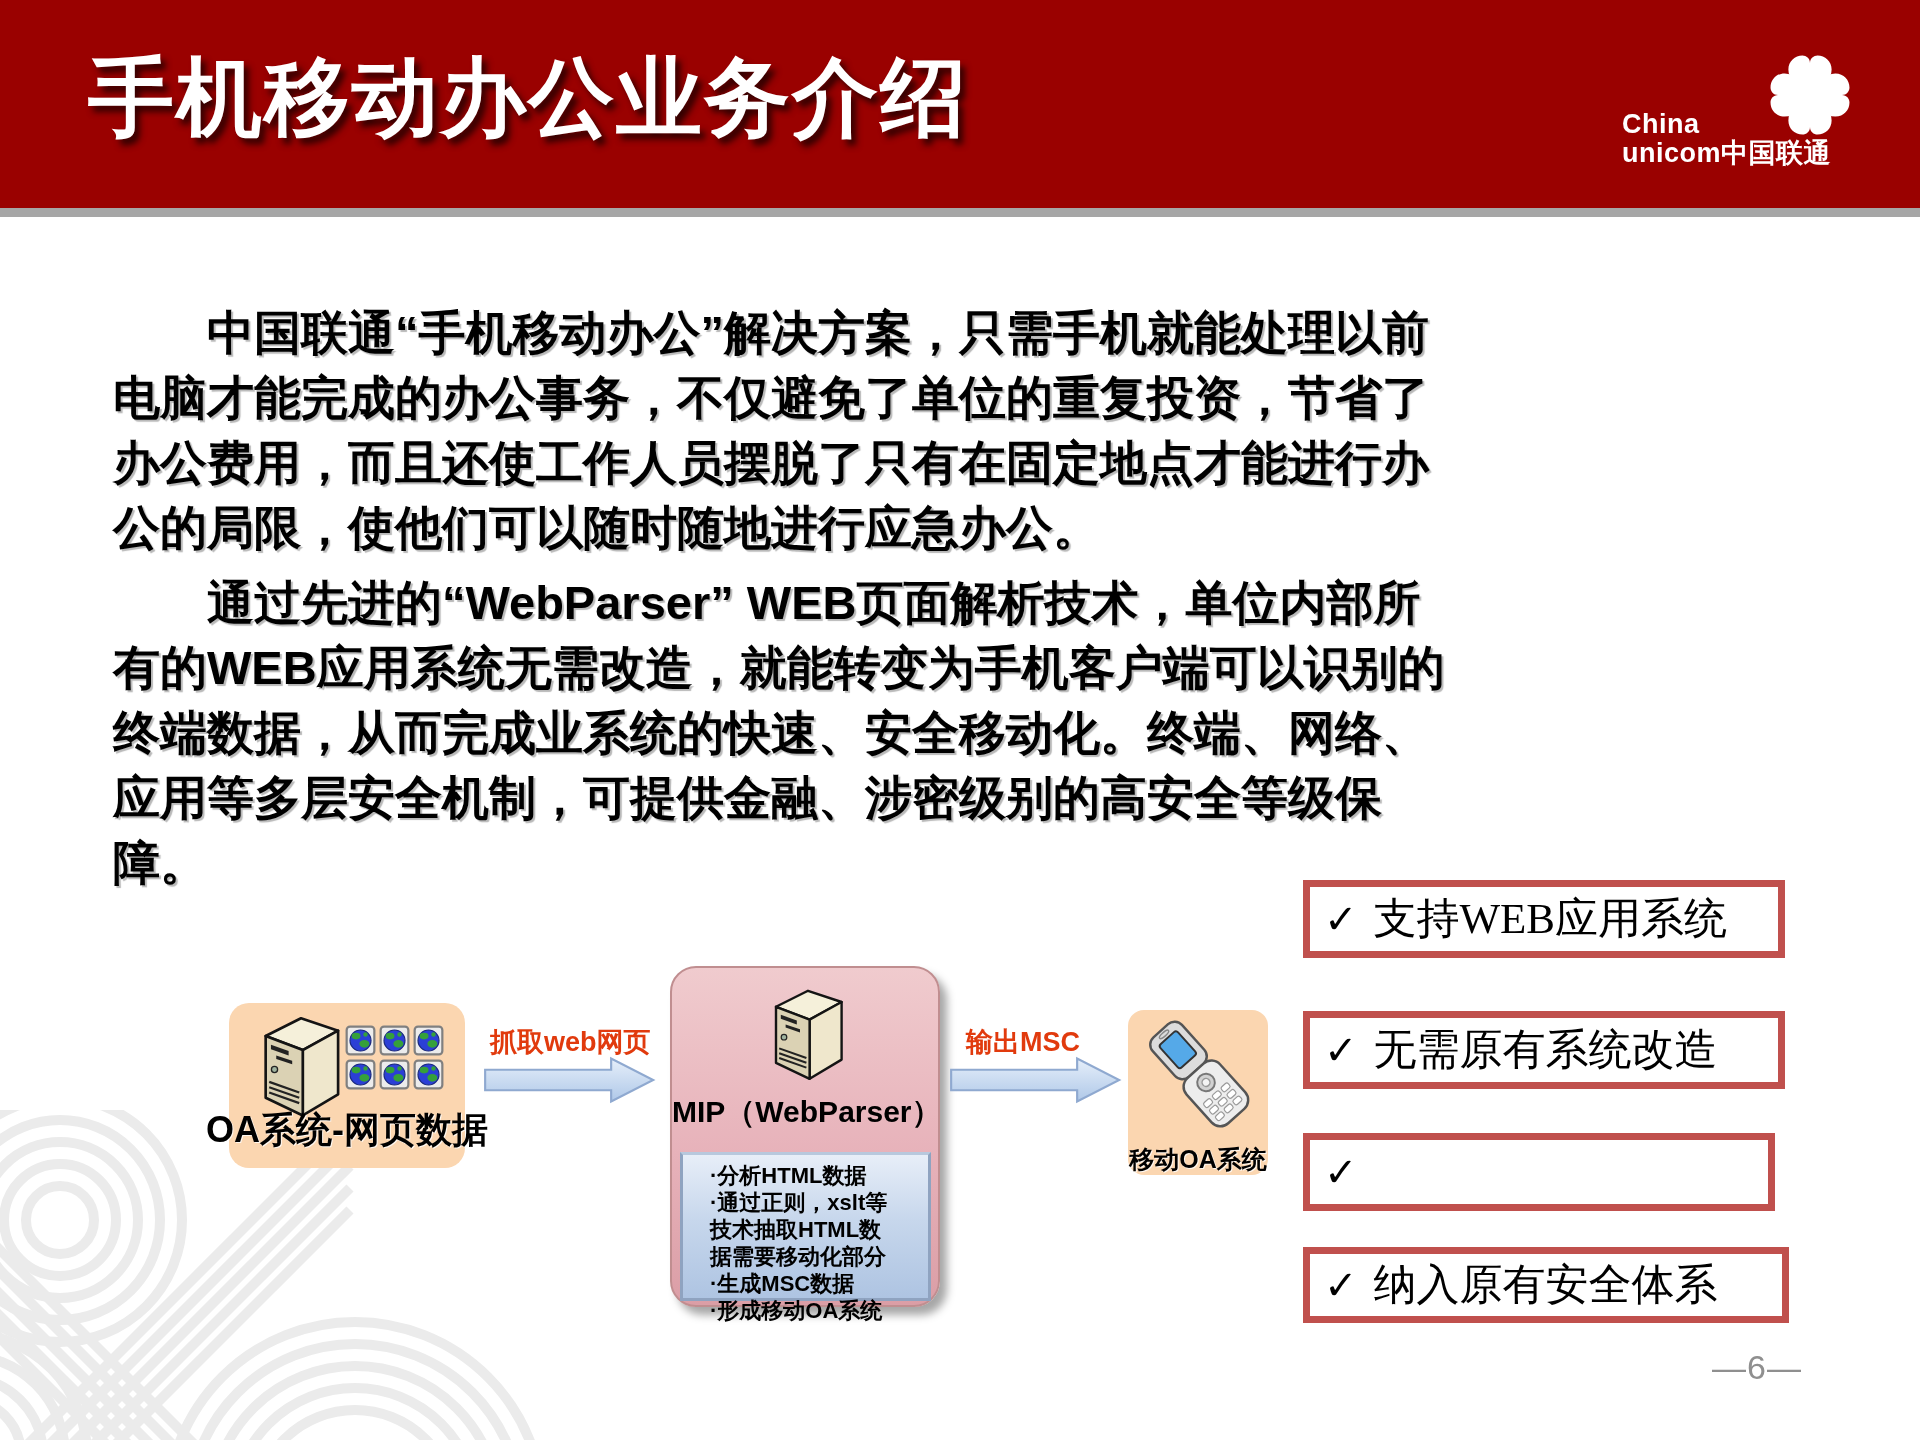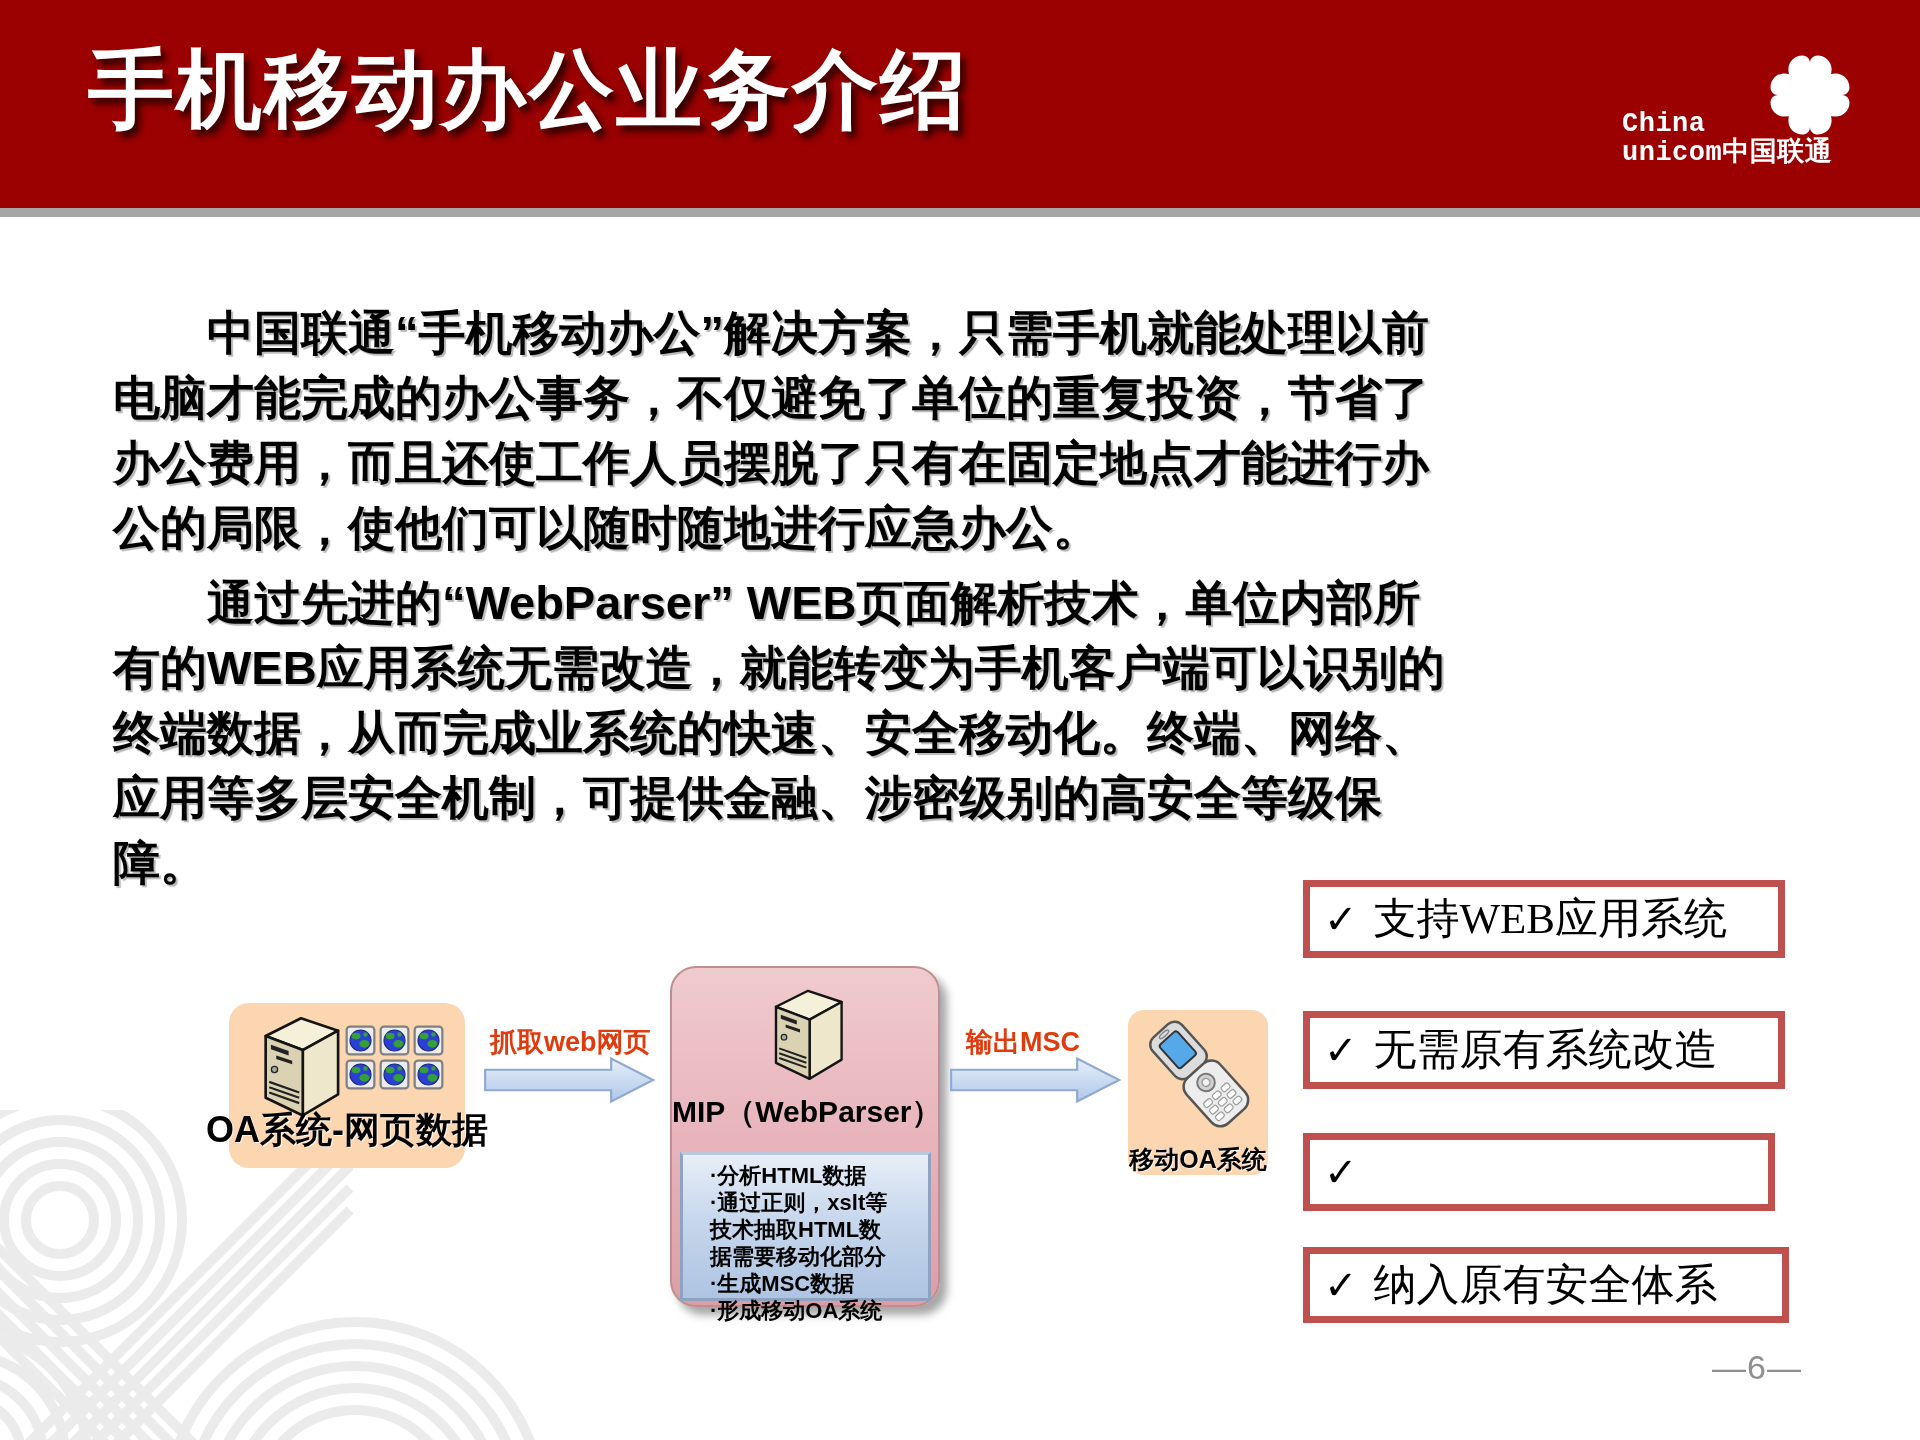--- a/index.html
+++ b/index.html
@@ -3,25 +3,25 @@
 <meta charset="utf-8">
 <style>
   html,body{margin:0;padding:0;background:#fff;}
   .slide{
     position:relative;width:1920px;height:1440px;background:#fff;overflow:hidden;
     font-family:"Liberation Sans","DejaVu Sans",sans-serif;color:#000;
   }
   
   .header{position:absolute;left:0;top:0;width:1920px;height:208px;background:var(--header_red,#9a0100);}
   .title{
-    position:absolute;left:88px;top:32px;margin:0;font-size:86px;font-weight:bold;color:#fff;
+    position:absolute;left:88px;top:40px;margin:0;font-size:86px;font-weight:bold;color:#fff;
     letter-spacing:2px;white-space:nowrap;
     text-shadow:5px 6px 6px rgba(40,0,0,.9);
   }
-  .logo{position:absolute;left:1610px;top:44px;width:260px;height:130px;font-family:Liberation Mono, monospace;}
+  .logo{position:absolute;left:1610px;top:44px;width:260px;height:130px;}
   .knot{position:absolute;right:10px;top:4px;width:100px;height:94px;}
   .logo-text{position:absolute;left:12px;top:66px;color:#fff;font-weight:bold;line-height:29px;font-size:27px;letter-spacing:.5px;}
   .divider{position:absolute;left:0;top:208px;width:1920px;height:9px;background:var(--divider_gray,#a6a6a6);}
   
   .body-text{
     position:absolute;left:113px;top:300px;width:1360px;
     font-size:47px;line-height:65px;font-weight:600;
     text-shadow:2px 2px 1px rgba(0,0,0,.28);
   }
   .body-text p{margin:0 11px 10px 0;text-indent:2em;}

